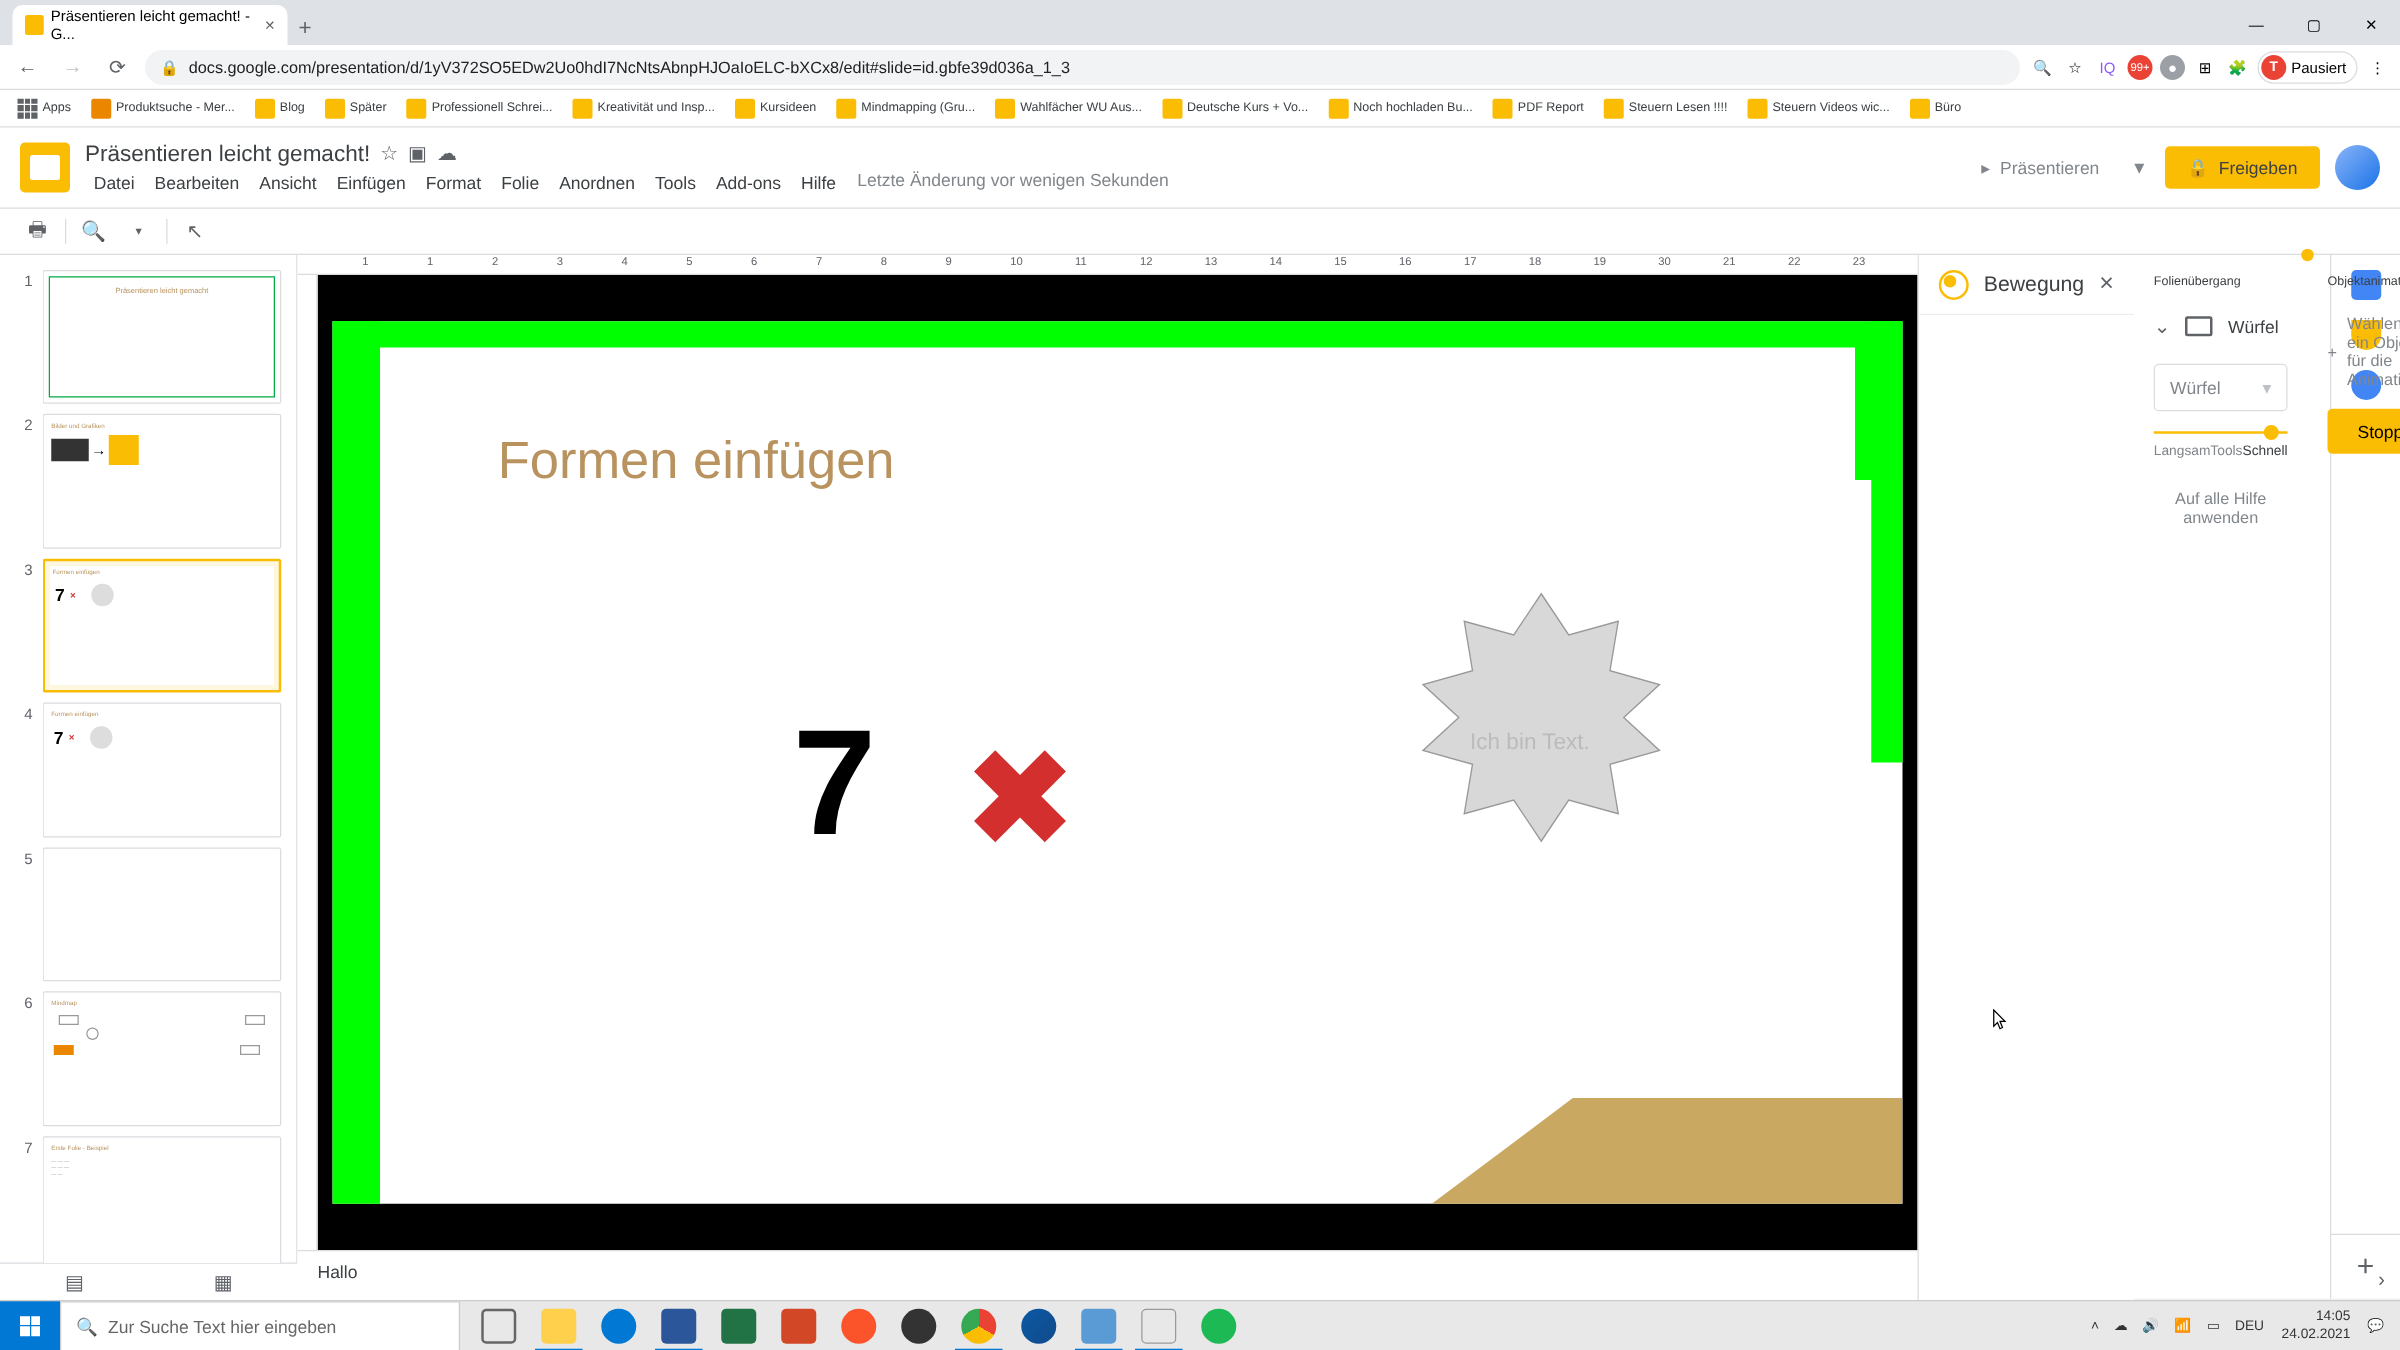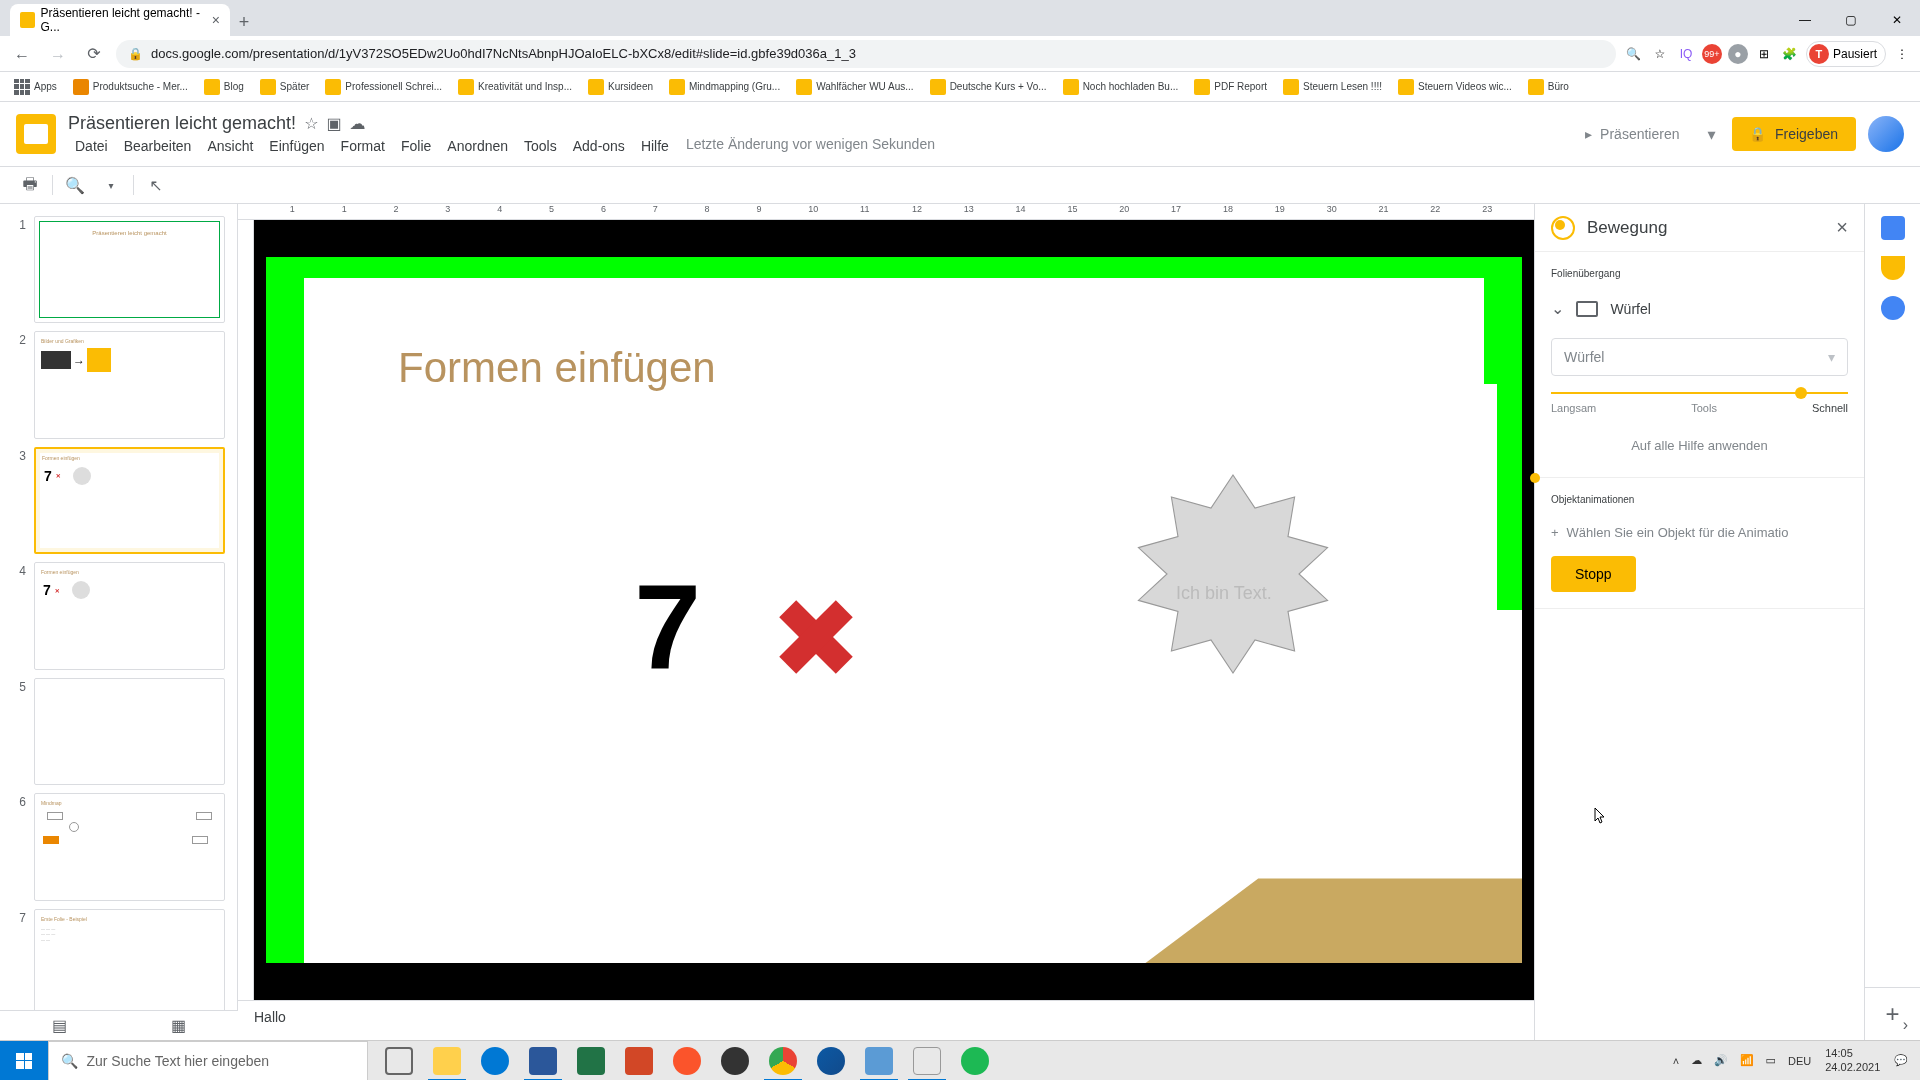--- a/index.html
+++ b/index.html
@@ -77,21 +77,21 @@
 .red-x { position: absolute; top: 48%; left: 40%; width: 80px; height: 80px; }
 .red-x::before, .red-x::after { content: ''; position: absolute; top: 50%; left: 0; right: 0; height: 24px; background: #d32f2f; transform-origin: center; }
 .red-x::before { transform: translateY(-50%) rotate(45deg); }
 .red-x::after { transform: translateY(-50%) rotate(-45deg); }
 .star-shape { position: absolute; top: 28%; right: 12%; width: 220px; height: 220px; }
 .star-shape svg { width: 100%; height: 100%; }
 .star-text { position: absolute; top: 46%; right: 18%; font-size: 18px; color: #bbb; }
 .notes { height: 40px; padding: 8px 16px; font-size: 14px; color: #3c4043; background: #fff; border-top: 1px solid #dadce0; }
 
 
-.motion-panel { width: 330px; border-left: 1px solid #dadce0; display: flex; flex-direction: column; }
+.motion-panel { width: 330px; border-left: 1px solid #dadce0; display: flex; flex-direction: row; }
 .panel-header { height: 48px; display: flex; align-items: center; padding: 0 16px; gap: 12px; border-bottom: 1px solid #eee; }
 .panel-icon { width: 24px; height: 24px; border: 2px solid #fbbc04; border-radius: 50%; position: relative; }
 .panel-icon::after { content: ''; position: absolute; top: 2px; left: 2px; right: 8px; bottom: 8px; background: #fbbc04; border-radius: 50%; }
 .panel-title { font-size: 17px; color: #3c4043; flex: 1; }
 .panel-close { color: #5f6368; font-size: 20px; }
 .section { padding: 16px; border-bottom: 1px solid #eee; }
 .section-title { font-size: 10px; color: #3c4043; margin-bottom: 12px; }
 .transition-row { display: flex; align-items: center; gap: 12px; padding: 8px 0; }
 .chevron { color: #5f6368; }
 .trans-icon { width: 22px; height: 16px; border: 2px solid #5f6368; border-radius: 2px; }
@@ -122,21 +122,21 @@
 .start { width: 48px; height: 40px; background: #0078d4; display: flex; align-items: center; justify-content: center; color: #fff; }
 .win-logo { width: 16px; height: 16px; display: grid; grid-template-columns: 1fr 1fr; grid-template-rows: 1fr 1fr; gap: 1px; }
 .win-logo span { background: #fff; }
 .search { flex: 0 0 320px; height: 40px; background: #fff; display: flex; align-items: center; padding: 0 12px; gap: 8px; font-size: 14px; color: #666; border: 1px solid #ccc; }
 .task-icons { display: flex; gap: 2px; margin-left: 8px; }
 .task-icon { width: 46px; height: 40px; display: flex; align-items: center; justify-content: center; position: relative; }
 .task-icon.active::after { content: ''; position: absolute; bottom: 0; left: 4px; right: 4px; height: 2px; background: #0078d4; }
 .ti-inner { width: 28px; height: 28px; border-radius: 4px; }
 .tray { margin-left: auto; display: flex; align-items: center; gap: 4px; padding-right: 8px; font-size: 11px; color: #333; }
 .tray-item { padding: 0 4px; }
-.tray-time { text-align: left; line-height: 1.2; padding: 0 6px; }
+.tray-time { text-align: right; line-height: 1.2; padding: 0 6px; }
 
 .cursor-pointer { position: absolute; width: 16px; height: 20px; }
 </style>
 </head>
 <body>
 
 <div class="browser-tabs">
   <div class="tab">
     <div class="tab-favicon"></div>
     <span>Präsentieren leicht gemacht! - G...</span>
@@ -393,21 +393,21 @@
         <span style="left:28%">6</span>
         <span style="left:32%">7</span>
         <span style="left:36%">8</span>
         <span style="left:40%">9</span>
         <span style="left:44%">10</span>
         <span style="left:48%">11</span>
         <span style="left:52%">12</span>
         <span style="left:56%">13</span>
         <span style="left:60%">14</span>
         <span style="left:64%">15</span>
-        <span style="left:68%">20</span>
+        <span style="left:68%">16</span>
         <span style="left:72%">17</span>
         <span style="left:76%">18</span>
         <span style="left:80%">19</span>
         <span style="left:84%">30</span>
         <span style="left:88%">21</span>
         <span style="left:92%">22</span>
         <span style="left:96%">23</span>
     </div>
     <div class="canvas-row">
       <div class="ruler-v"></div>

